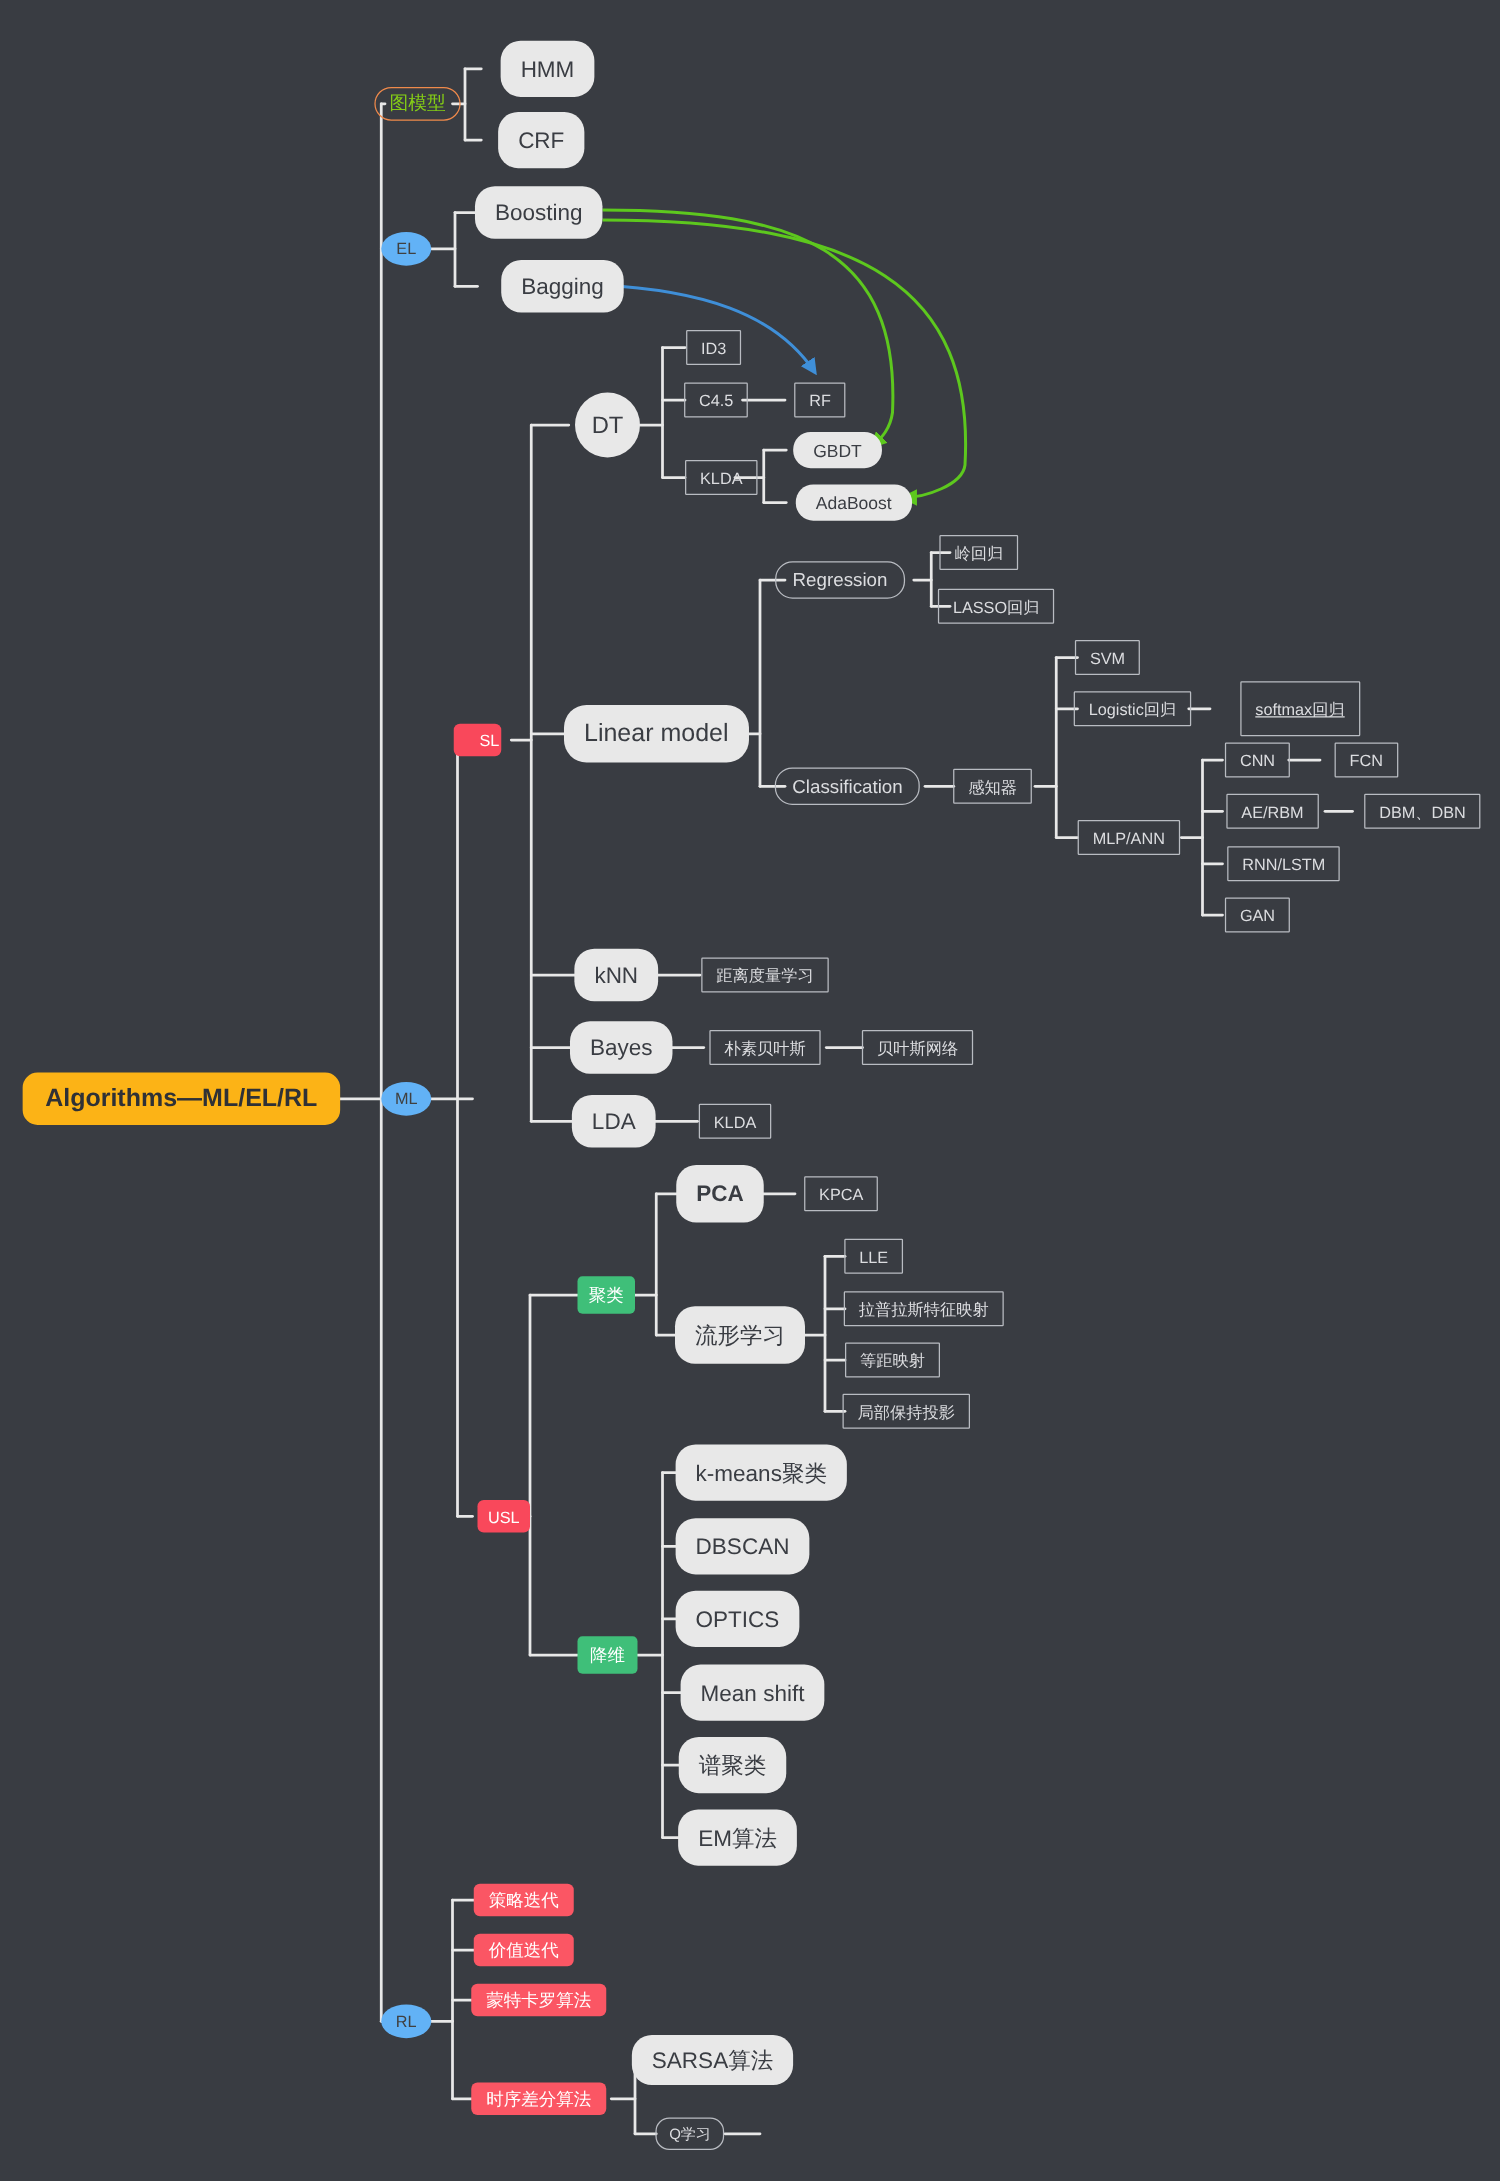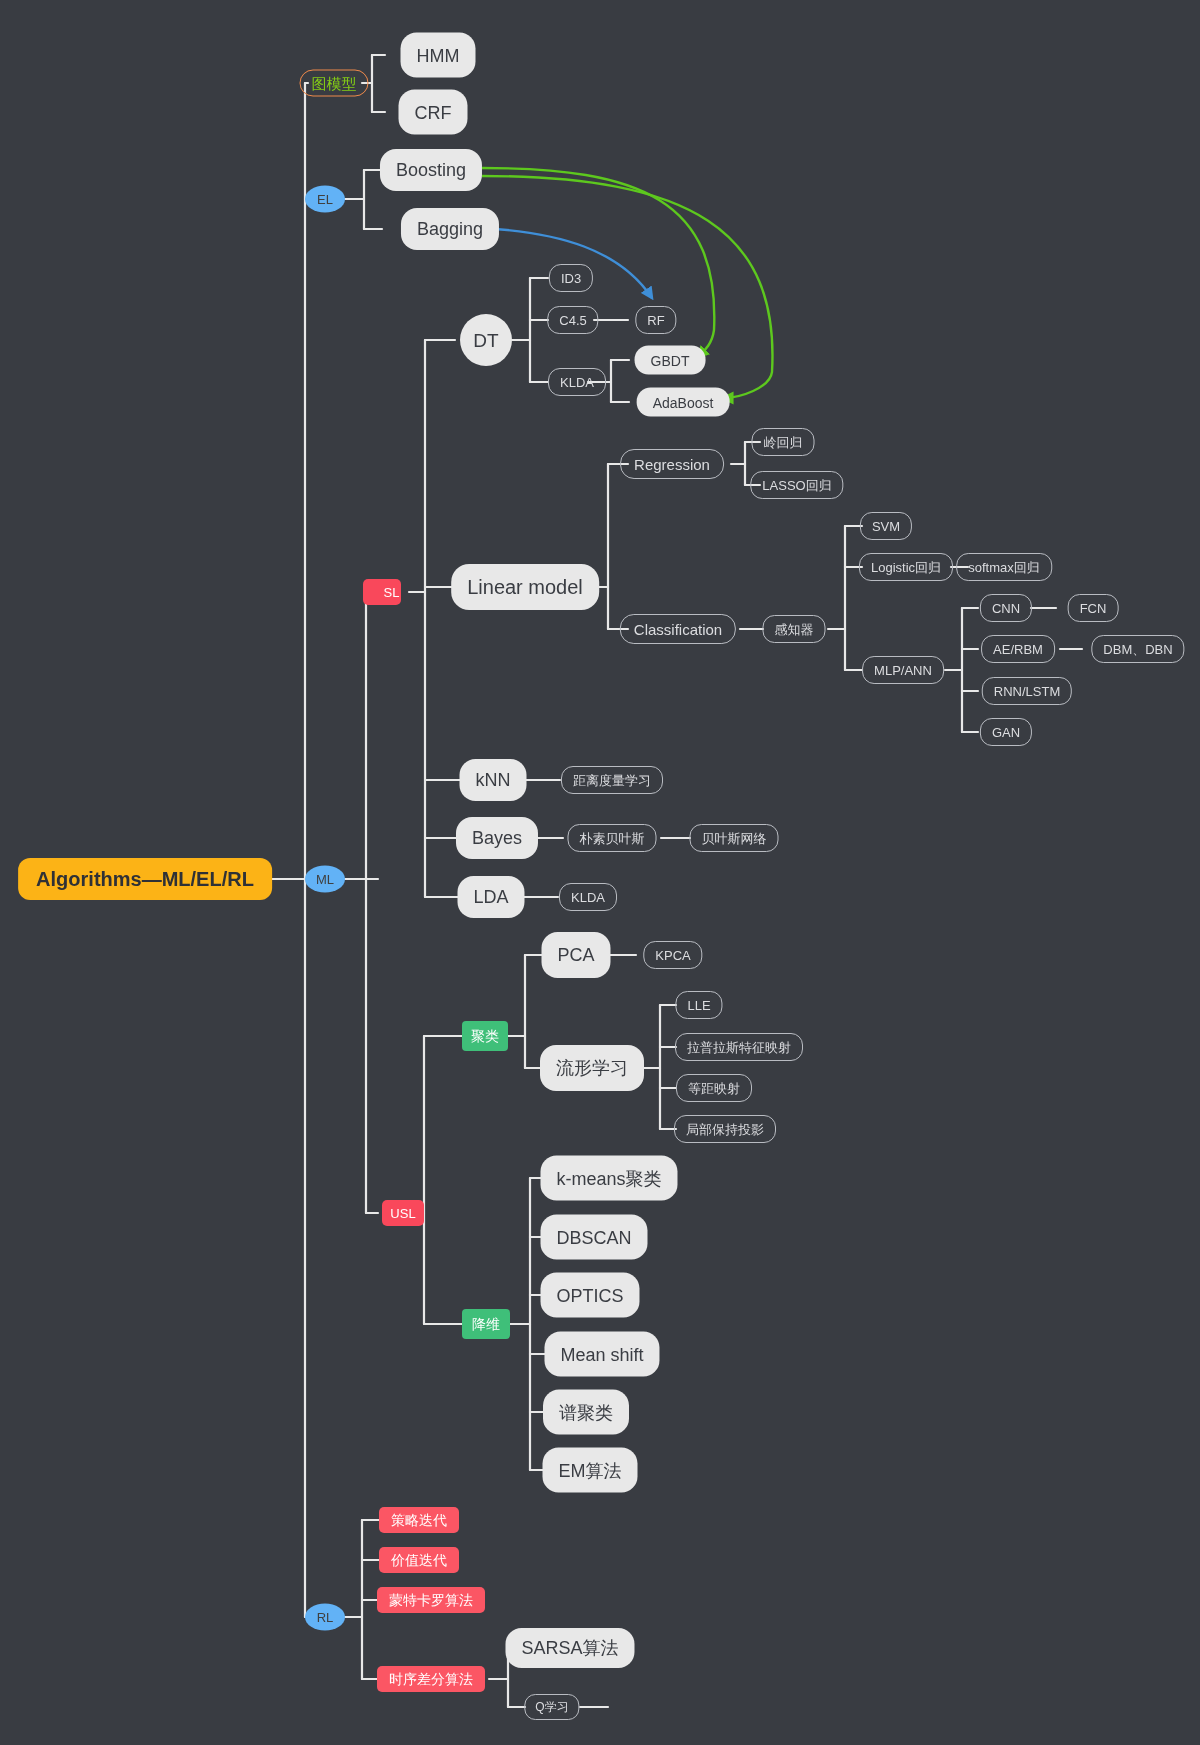--- a/index.html
+++ b/index.html
@@ -67,21 +67,21 @@
     padding:0 16px;
   }
   .n-fill.big{font-size:20px;border-radius:18px;}
   .n-fill.mid{font-size:18px;border-radius:16px;}
   .n-fill.circ{border-radius:50%;font-size:19px;}
 
   
   .n-line{
     background:transparent;color:#dcdde0;
     border:1.3px solid #b9bcc2;
-    border-radius:12px;
+    border-radius:1px;
     font-size:13px;
     padding:0 11px;
   }
   .n-line.sm{font-size:12px;border-radius:11px;padding:0 10px;}
   .n-line.md{font-size:15px;border-radius:14px;padding:0 13px;}
 </style>
 </head>
 <body>
 
 <div id="canvas">
@@ -256,41 +256,41 @@
 
   <div class="node n-fill big" style="left:525px;top:587px;height:46px;">Linear model</div>
   <div class="node n-line md" style="left:672px;top:464px;height:30px;">Regression</div>
   <div class="node n-line" style="left:783px;top:442px;height:28px;">岭回归</div>
   <div class="node n-line" style="left:797px;top:485px;height:28px;">LASSO回归</div>
   <div class="node n-line md" style="left:678px;top:629px;height:30px;">Classification</div>
   <div class="node n-line" style="left:794px;top:629px;height:28px;">感知器</div>
 
   <div class="node n-line" style="left:886px;top:526px;height:28px;">SVM</div>
   <div class="node n-line" style="left:906px;top:567px;height:28px;">Logistic回归</div>
-  <div class="node n-line" style="left:1004px;top:567px;height:28px;">softmax回归</div>
+  <div class="node n-line" style="left:1040px;top:567px;height:44px;text-decoration:underline;">softmax回归</div>
   <div class="node n-line" style="left:903px;top:670px;height:28px;">MLP/ANN</div>
   <div class="node n-line" style="left:1006px;top:608px;height:28px;">CNN</div>
   <div class="node n-line" style="left:1093px;top:608px;height:28px;">FCN</div>
   <div class="node n-line" style="left:1018px;top:649px;height:28px;">AE/RBM</div>
   <div class="node n-line" style="left:1138px;top:649px;height:28px;">DBM、DBN</div>
   <div class="node n-line" style="left:1027px;top:691px;height:28px;">RNN/LSTM</div>
   <div class="node n-line" style="left:1006px;top:732px;height:28px;">GAN</div>
 
   <div class="node n-fill mid" style="left:493px;top:780px;height:42px;">kNN</div>
   <div class="node n-line" style="left:612px;top:780px;height:28px;">距离度量学习</div>
   <div class="node n-fill mid" style="left:497px;top:838px;height:42px;">Bayes</div>
   <div class="node n-line" style="left:612px;top:838px;height:28px;">朴素贝叶斯</div>
   <div class="node n-line" style="left:734px;top:838px;height:28px;">贝叶斯网络</div>
   <div class="node n-fill mid" style="left:491px;top:897px;height:42px;">LDA</div>
   <div class="node n-line" style="left:588px;top:897px;height:28px;">KLDA</div>
 
   <div class="node n-rect-green" style="left:485px;top:1036px;width:46px;height:30px;">聚类</div>
   <div class="node n-rect-green" style="left:486px;top:1324px;width:48px;height:30px;">降维</div>
 
-  <div class="node n-fill mid" style="left:576px;top:955px;height:46px;">PCA</div>
+  <div class="node n-fill mid" style="left:576px;top:955px;height:46px;font-weight:bold;">PCA</div>
   <div class="node n-line" style="left:673px;top:955px;height:28px;">KPCA</div>
   <div class="node n-fill mid" style="left:592px;top:1068px;height:46px;">流形学习</div>
   <div class="node n-line" style="left:699px;top:1005px;height:28px;">LLE</div>
   <div class="node n-line" style="left:739px;top:1047px;height:28px;">拉普拉斯特征映射</div>
   <div class="node n-line" style="left:714px;top:1088px;height:28px;">等距映射</div>
   <div class="node n-line" style="left:725px;top:1129px;height:28px;">局部保持投影</div>
 
   <div class="node n-fill mid" style="left:609px;top:1178px;height:45px;">k-means聚类</div>
   <div class="node n-fill mid" style="left:594px;top:1237px;height:45px;">DBSCAN</div>
   <div class="node n-fill mid" style="left:590px;top:1295px;height:45px;">OPTICS</div>

